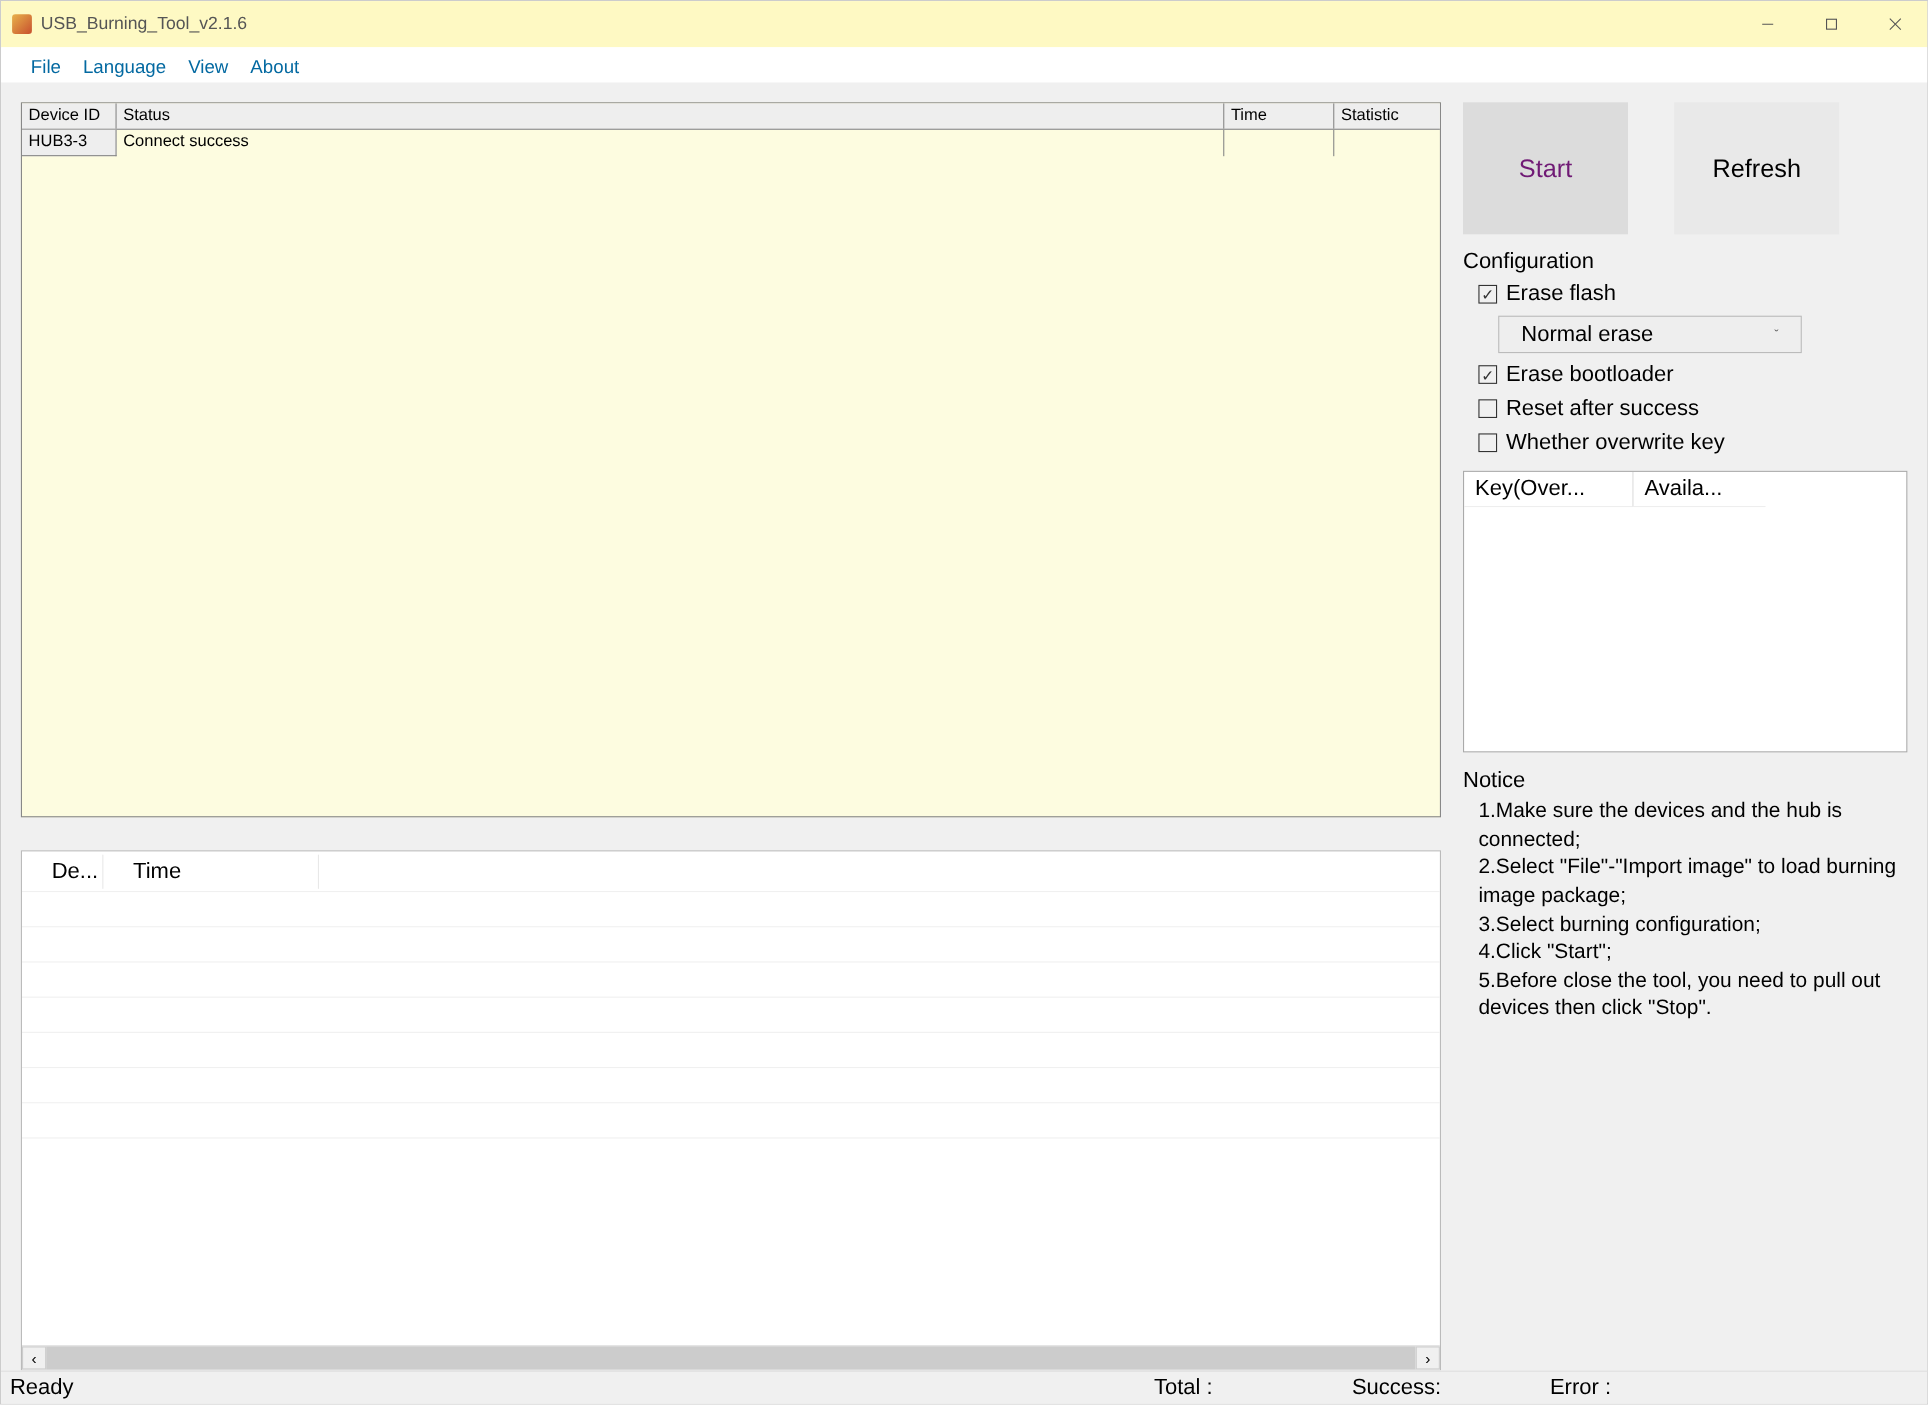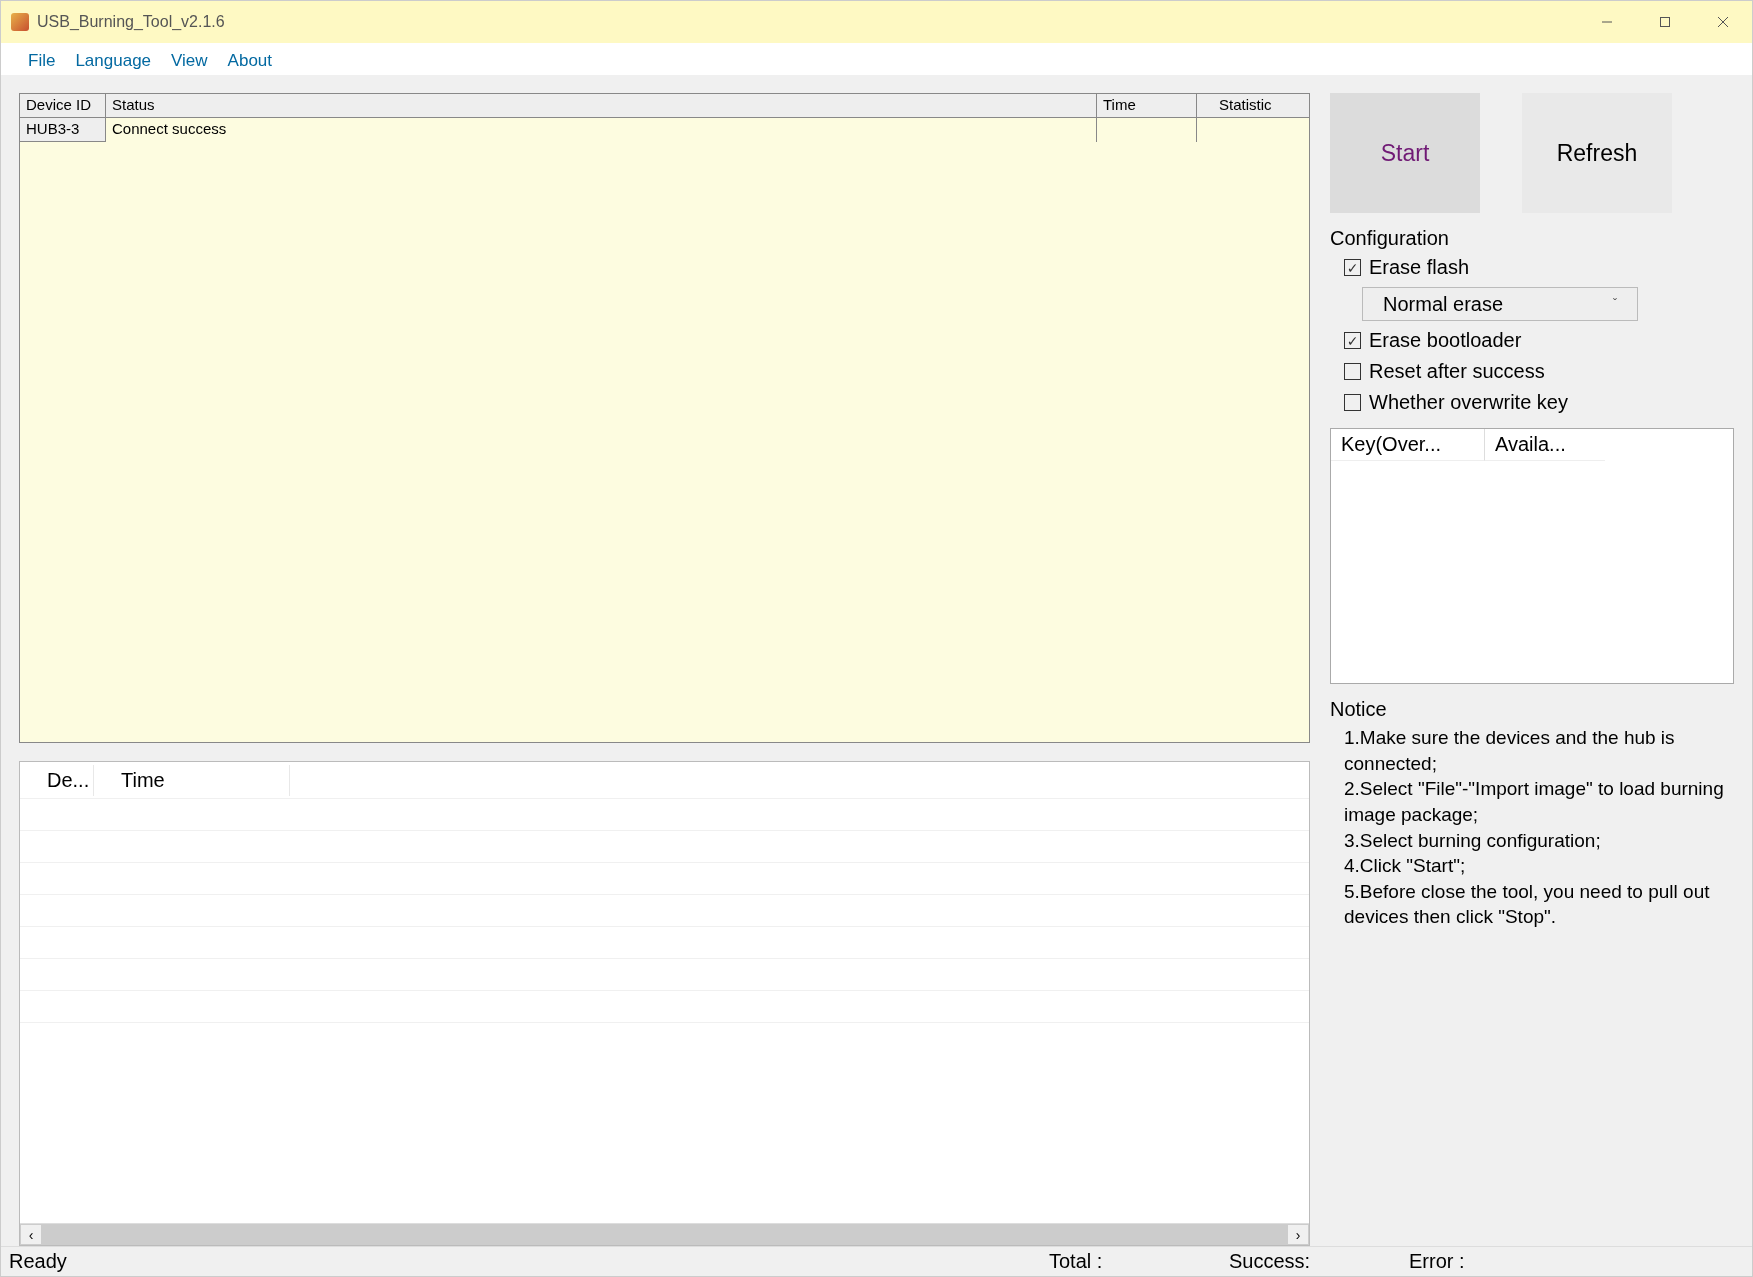--- a/index.html
+++ b/index.html
@@ -7,30 +7,30 @@
 .window { width: 1753px; height: 1277px; border: 1px solid #ccc; display: flex; flex-direction: column; background: #fff; }
 .titlebar { height: 42px; display: flex; align-items: center; padding: 0 0 0 10px; background: #fef9c3; justify-content: center; }
 .title-icon { width: 18px; height: 18px; margin-right: 8px; border-radius: 3px; background: linear-gradient(135deg,#e8b14a,#c74f2e); display:inline-block; }
 .titlebar-title { color: #555; font-size: 16px; flex: 1; }
 .win-controls { display: flex; }
 .win-btn { width: 58px; height: 42px; display: flex; align-items: center; justify-content: center; color: #555; }
 .win-btn svg { width: 12px; height: 12px; stroke: #555; stroke-width: 1; fill: none; }
 .menubar { height: 32px; display: flex; align-items: flex-end; padding: 0 17px; background: #fff; color: #0369a1; font-size: 17px; gap: 0; }
 .menu-item { padding: 4px 10px; cursor: default; }
 .workspace { flex: 1; background: #f0f0f0; display: flex; padding: 18px 18px 0 18px; gap: 20px; overflow: hidden; }
-.left-col { flex: 1; display: flex; flex-direction: column; gap: 18px; min-width: 0; }
+.left-col { flex: 1; display: flex; flex-direction: column; gap: 30px; min-width: 0; }
 .right-col { width: 404px; display: flex; flex-direction: column; gap: 14px; }
 
 .device-table { border: 1px solid #888; background: #fdfce0; height: 650px; display: flex; flex-direction: column; }
 .dev-head { display: flex; background: #eee; height: 24px; border-bottom: 1px solid #888; font-size: 15px; }
 .dev-head div { border-right: 1px solid #888; padding: 2px 6px; white-space: nowrap; overflow: hidden; }
 .dev-id { width: 86px; }
 .dev-status { flex: 1; }
 .dev-time { width: 100px; }
-.dev-stat { width: 96px; border-right: none !important; margin-left: 16px; }
+.dev-stat { width: 96px; border-right: none !important; }
 .dev-row { display: flex; height: 24px; font-size: 15px; }
 .dev-row .dev-id { background: #eee; border-right: 1px solid #888; border-bottom: 1px solid #888; padding: 2px 6px; }
 .dev-row .dev-status { padding: 2px 6px; border-right: 1px solid #888; }
 .dev-row .dev-time { padding: 2px 6px; border-right: 1px solid #888; }
 .dev-row .dev-stat { padding: 2px 6px; }
 
 .result-box { border: 1px solid #bbb; background: #fff; flex: 1; display: flex; flex-direction: column; min-height: 0; }
 .result-head { display: flex; height: 36px; align-items: center; font-size: 20px; }
 .result-head div { padding: 4px 27px; border-right: 1px solid #e8e8e8; white-space: nowrap; overflow:hidden; }
 .r-col1 { width: 74px; } .r-col2 { width: 196px; } .r-col3 { flex: 1; border-right: none !important; }

